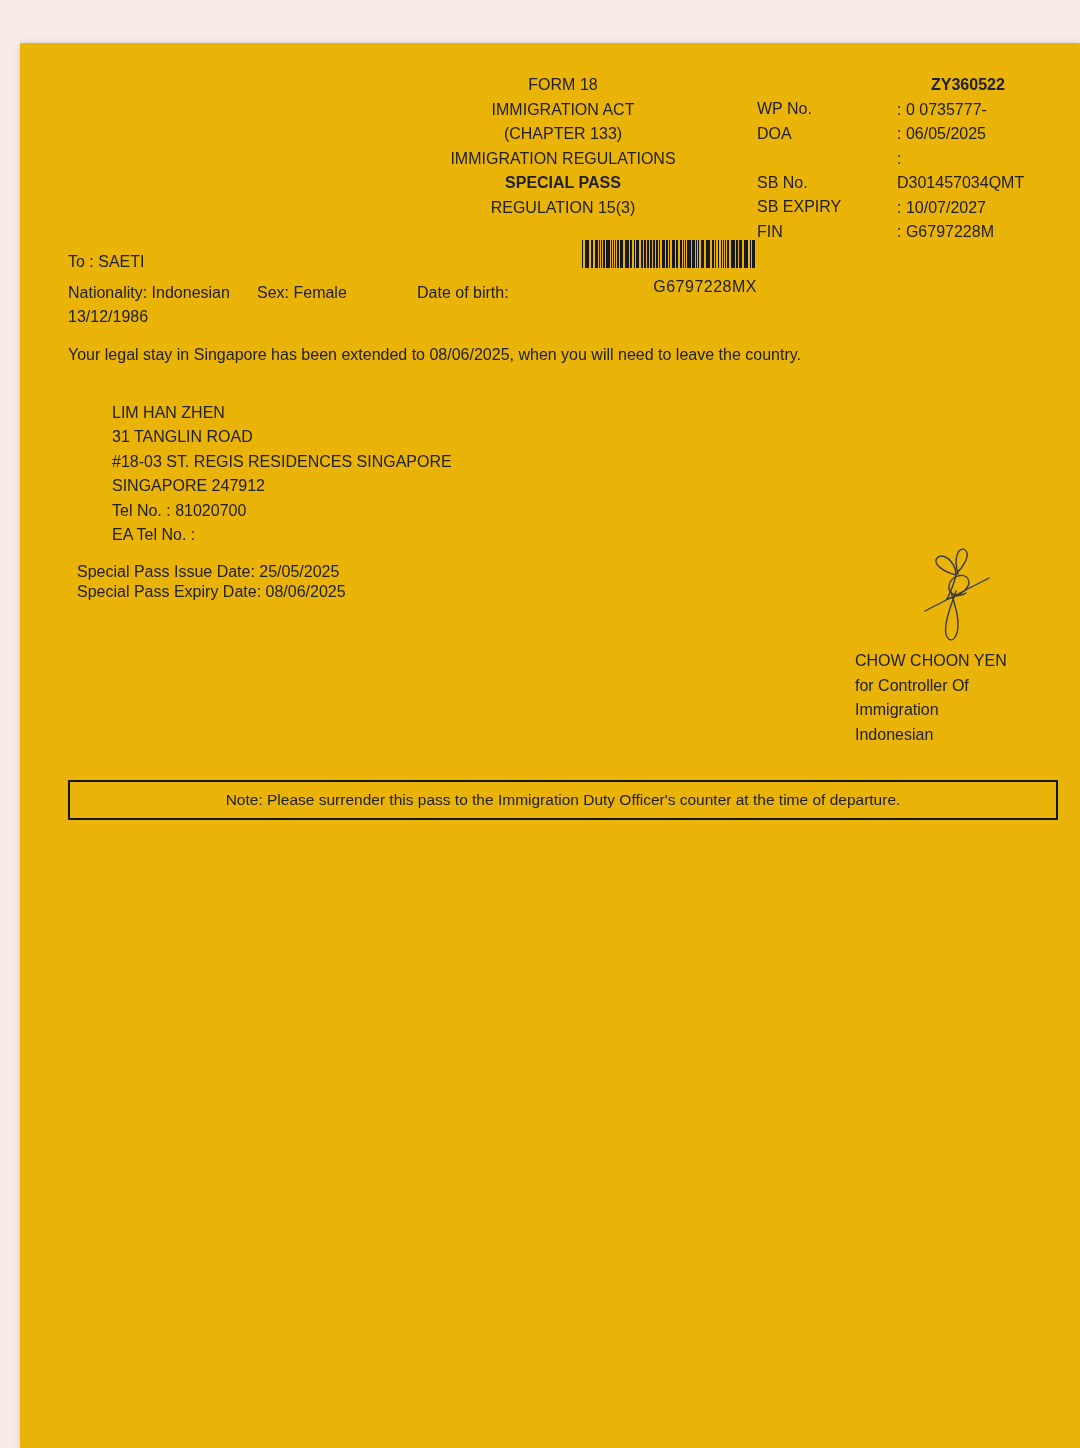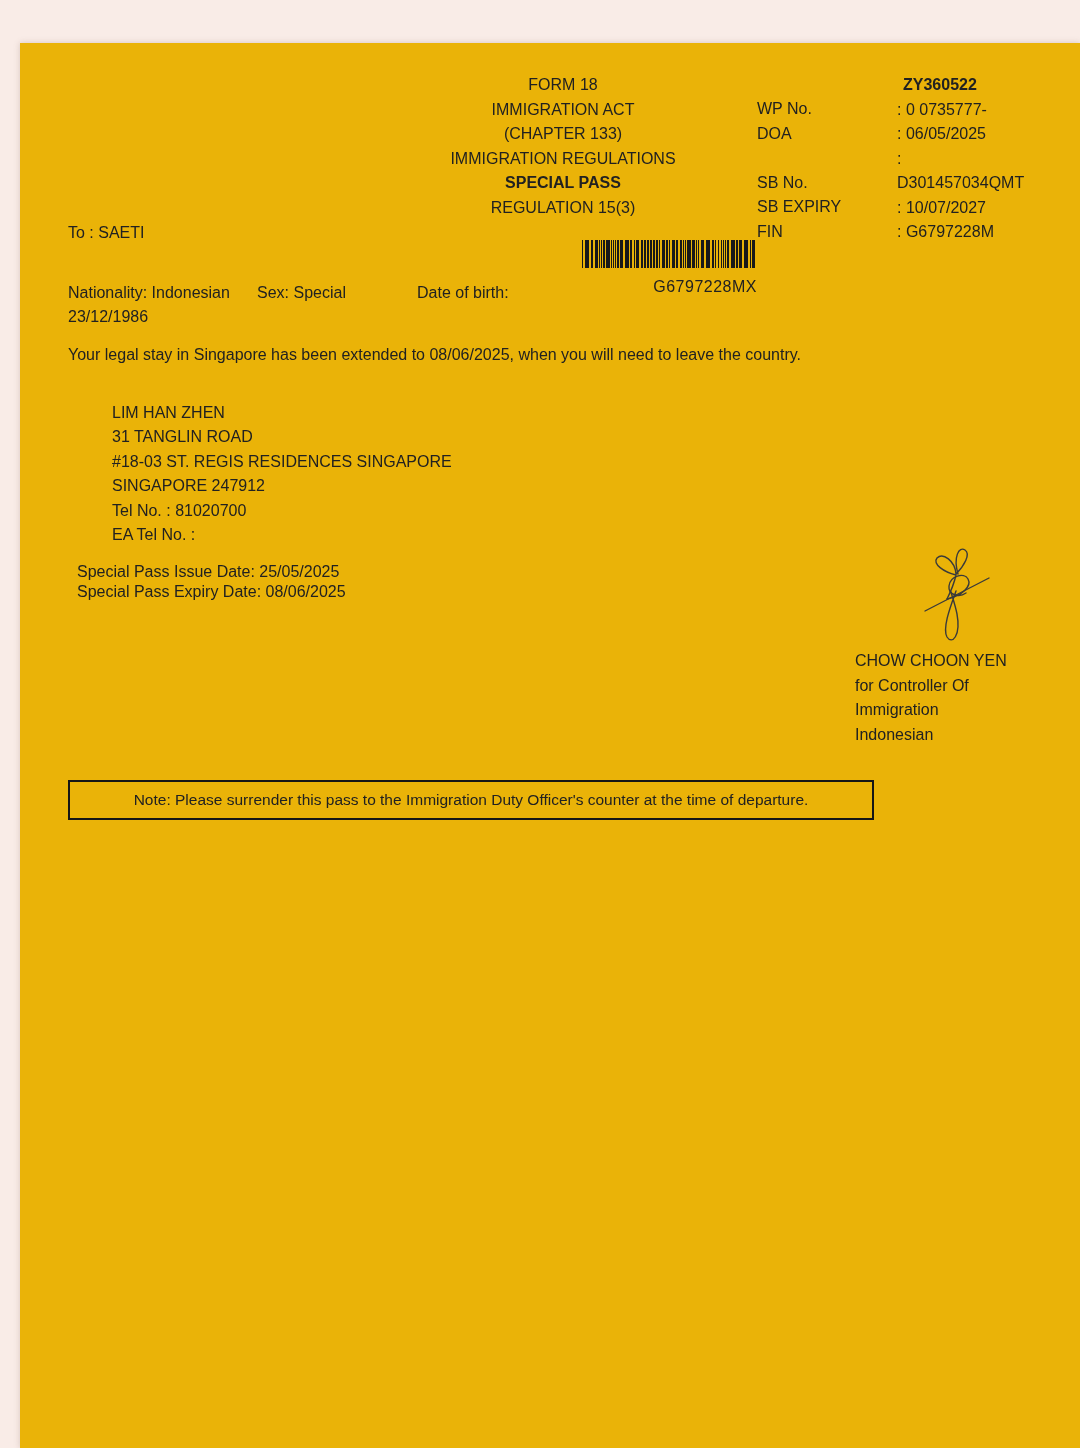--- a/index.html
+++ b/index.html
@@ -34,46 +34,46 @@
     text-align: center; line-height: 24.5px;
   }
   .hdr-labels {
     left: 737px; top: 54px; line-height: 24.5px;
   }
   .hdr-labels > div { height: 24.5px; }
   .hdr-values {
     left: 877px; top: 30px; line-height: 24.5px;
   }
   .hdr-values > div { height: 24.5px; }
-  .hdr-values .refno { padding-left: 6px; }
+  .hdr-values .refno { padding-left: 6px; margin-left: 28px; }
 
   
   .barcode-wrap { left: 562px; top: 197px; width: 175px; text-align: right; }
   .barcode-svg { display: block; }
   .barcode-text { margin-top: 10px; font-size: 16px; letter-spacing: 0.5px; }
 
-  .to-line { left: 48px; top: 181px; }
+  .to-line { left: 48px; top: 210px; }
 
   .particulars { left: 48px; top: 241px; width: 700px; }
   .particulars .sex { position: absolute; left: 189px; top: 0; }
   .particulars .dob { position: absolute; left: 349px; top: 0; }
   .dob-value { left: 48px; top: 265px; }
 
   .stay-notice { left: 48px; top: 303px; width: 960px; }
 
   .address-block { left: 48px; top: 358px; line-height: 24.4px; margin-left: 44px; }
   .address-block > div { min-height: 24.4px; }
 
   .pass-dates { left: 48px; top: 519px; line-height: 20.4px; margin-left: 9px; }
 
   .signature-wrap { left: 898px; top: 500px; width: 76px; height: 104px; }
   .signer-block { left: 835px; top: 606px; line-height: 24.5px; }
 
   .note-box {
-    left: 48px; top: 737px; width: 806px; height: 40px;
+    left: 48px; top: 737px; width: 990px; height: 40px;
     box-sizing: border-box;
     border: 2px solid #161616;
     display: flex; align-items: center; justify-content: center;
     font-size: 15.5px;
   }
 </style>
 </head>
 <body>
 
 <div class="paper">
@@ -160,24 +160,24 @@
         <rect x="168" y="0" width="1" height="28"></rect>
         <rect x="170" y="0" width="3" height="28"></rect>
       </svg>
     <div class="barcode-text">G6797228MX</div>
   </div>
 
   <div class="abs to-line">To : SAETI</div>
 
   <div class="abs particulars">
     <span>Nationality: Indonesian</span>
-    <span class="sex">Sex: Special</span>
+    <span class="sex">Sex: Female</span>
     <span class="dob">Date of birth:</span>
   </div>
-  <div class="abs dob-value">23/12/1986</div>
+  <div class="abs dob-value">13/12/1986</div>
 
   <div class="abs stay-notice">Your legal stay in Singapore has been extended to 08/06/2025, when you will need to leave the country.</div>
 
   <div class="abs address-block">
     <div>LIM HAN ZHEN</div>
     <div>31 TANGLIN ROAD</div>
     <div>#18-03 ST. REGIS RESIDENCES SINGAPORE</div>
     <div>SINGAPORE 247912</div>
     <div>Tel No. : 81020700</div>
     <div>EA Tel No. :</div>

